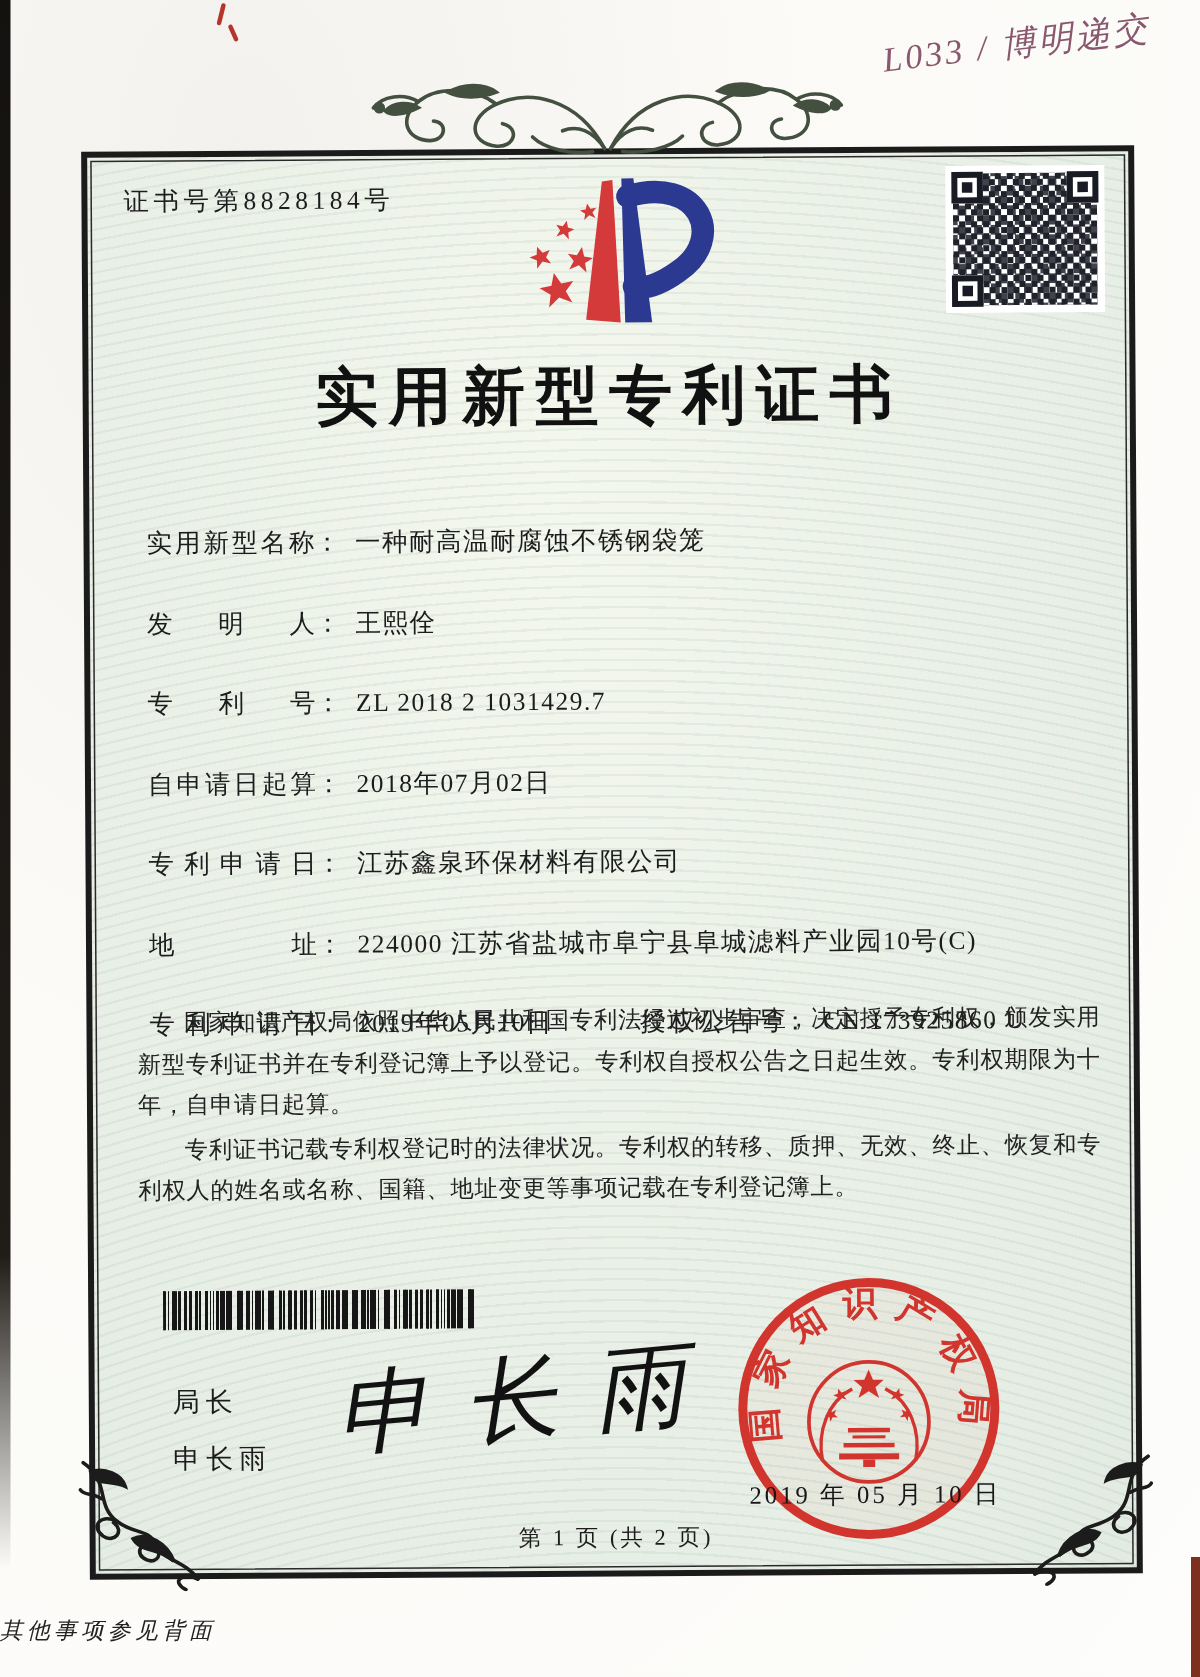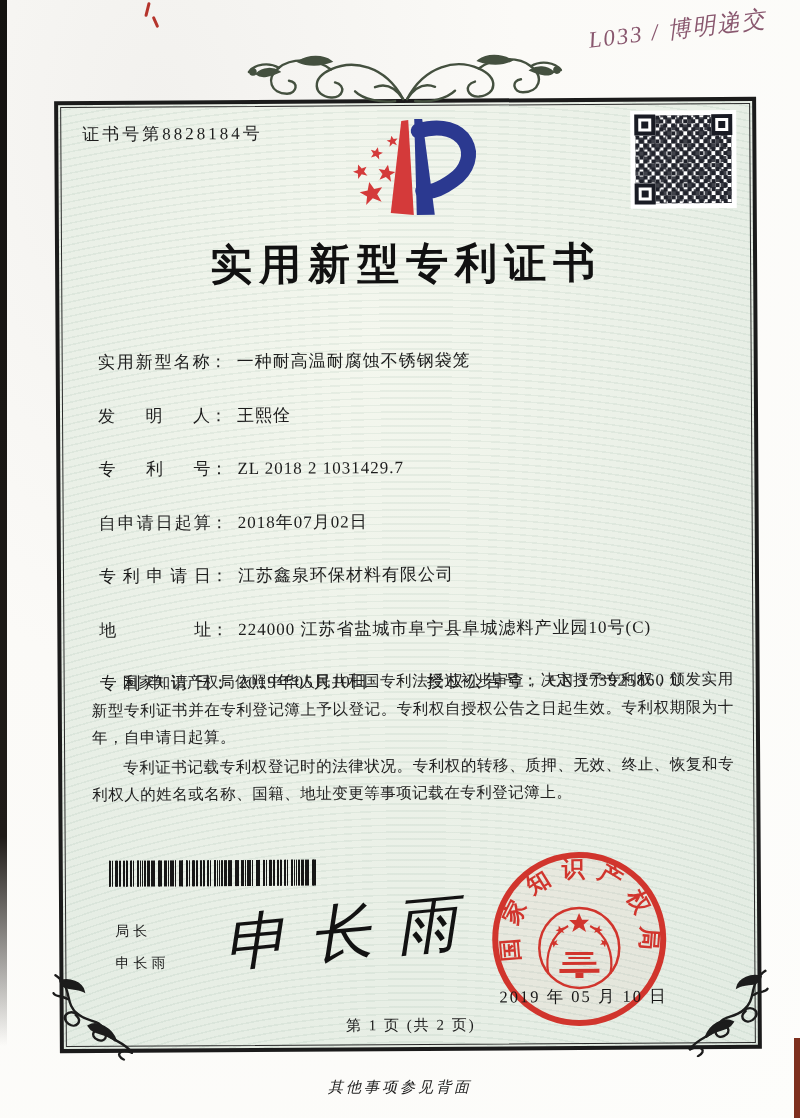--- a/index.html
+++ b/index.html
@@ -57,29 +57,29 @@
 
   .paras{position:absolute;left:30px;right:22px;top:564px;font-size:15.5px;color:#222;
     line-height:1.78;text-align:justify;letter-spacing:.5px;}
   .paras p{margin:0 0 2px 0;text-indent:2em;}
 
   .barcode{position:absolute;left:46px;top:756px;width:208px;height:26px;
     background:
       repeating-linear-gradient(90deg,#161616 0 2px,rgba(0,0,0,0) 2px 3px,#161616 3px 4px,rgba(0,0,0,0) 4px 7px),
       repeating-linear-gradient(90deg,#161616 0 1px,rgba(0,0,0,0) 1px 6px,#161616 6px 8px,rgba(0,0,0,0) 8px 11px);}
 
-  .signer{position:absolute;left:52px;top:818px;font-size:14px;color:#1c1c1c;letter-spacing:4px;}
+  .signer{position:absolute;left:52px;top:818px;font-size:18px;color:#1c1c1c;letter-spacing:4px;}
   .signer .name{margin-top:14px;}
   .signature{position:absolute;left:150px;top:772px;}
 
   .seal{position:absolute;left:427px;top:748px;width:178px;height:178px;z-index:3;opacity:.94;}
   .seal-date{position:absolute;left:436px;top:884px;z-index:4;font-size:16.5px;color:#161616;letter-spacing:2px;white-space:nowrap;}
 
   .page-info{position:absolute;left:0;right:0;top:913px;text-align:center;font-size:15px;color:#1c1c1c;letter-spacing:2px;}
-  .back-note{position:absolute;left:0;right:0;top:1078px;text-align:center;font-size:15px;color:#222;
+  .back-note{position:absolute;left:0;right:0;top:1078px;text-align:left;font-size:15px;color:#222;
     letter-spacing:3px;font-style:italic;}
 </style>
 </head>
 <body>
 
 <div class="page">
 
   <div class="edge-left"></div>
   <div class="edge-right-red"></div>
   <div class="pen-mark pm1"></div>

